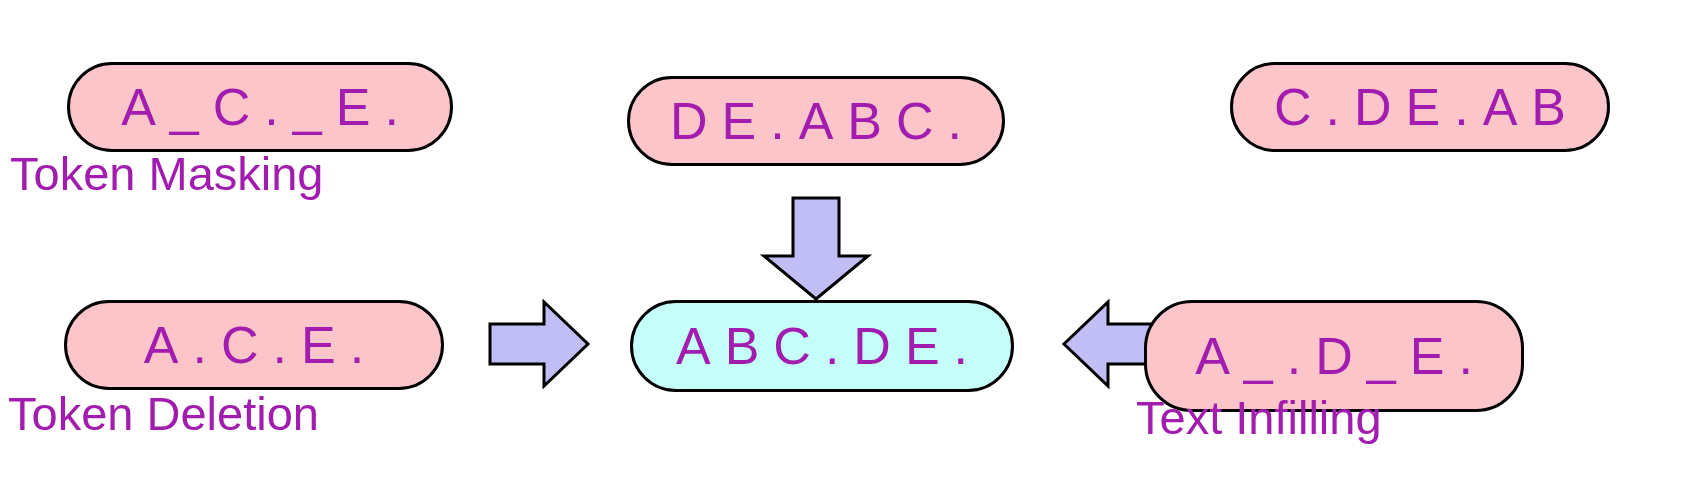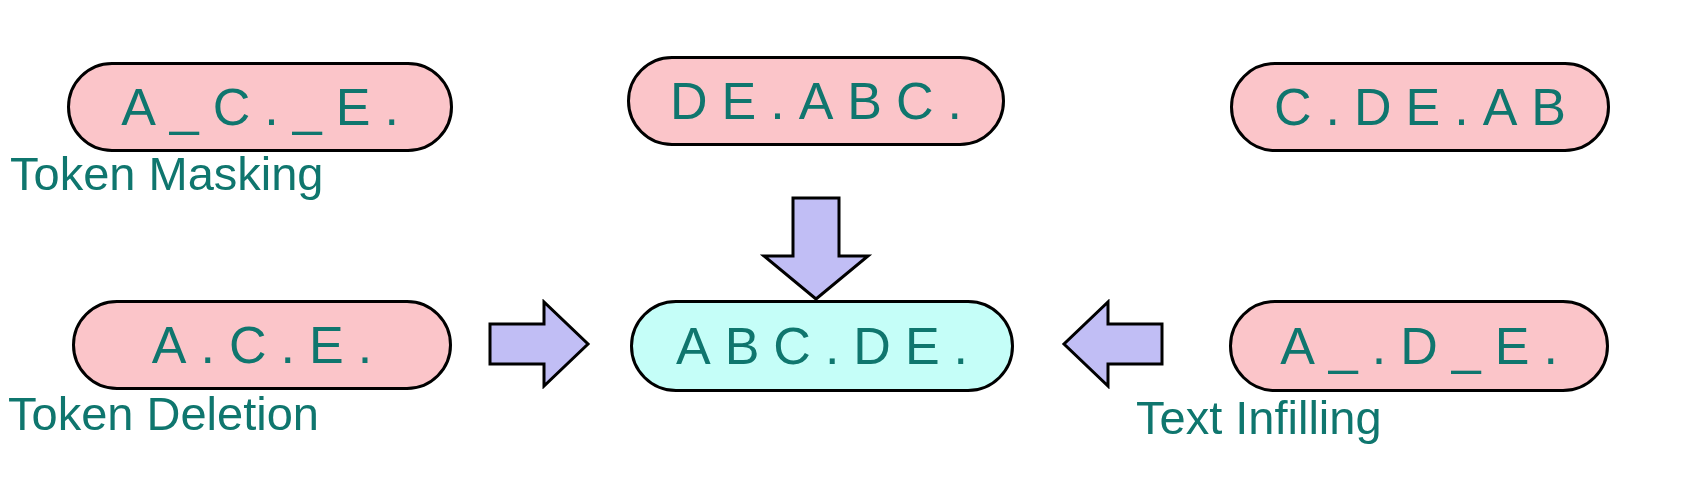--- a/index.html
+++ b/index.html
@@ -6,46 +6,46 @@
     margin: 0;
     padding: 0;
     background: #ffffff;
   }
   .canvas {
     position: relative;
     width: 1682px;
     height: 504px;
     background: var(--background, #ffffff);
     font-family: "Liberation Sans", "DejaVu Sans", sans-serif;
-    color: #0f766e;
+    color: #a21caf;
     overflow: hidden;
   }
   .pill {
     position: absolute;
     height: 90px;
     border: 3px solid var(--outline, #000000);
     border-radius: 48px;
     display: flex;
     align-items: center;
     justify-content: center;
     box-sizing: border-box;
     font-size: 52px;
     letter-spacing: 14px;
     white-space: nowrap;
     padding-left: 14px; 
   }
   .pill.noised { background: var(--corrupted-pill-fill, #fbc5c9); }
   .pill.original { background: var(--original-pill-fill, #c5fef8); }
 
   .pill-1 { left: 67px;  top: 62px;  width: 386px; }
-  .pill-2 { left: 627px; top: 56px;  width: 378px; }
+  .pill-2 { left: 627px; top: 76px;  width: 378px; }
   .pill-3 { left: 1230px;top: 62px;  width: 380px; }
-  .pill-4 { left: 72px;  top: 300px; width: 380px; }
+  .pill-4 { left: 64px;  top: 300px; width: 380px; }
   .pill-c { left: 630px; top: 300px; width: 384px; height: 92px; }
-  .pill-5 { left: 1229px;top: 300px; width: 380px; height: 92px; }
+  .pill-5 { left: 1144px;top: 300px; width: 380px; height: 112px; }
 
   .caption {
     position: absolute;
     text-align: left;
     font-size: 47px;
     line-height: 1.0;
     white-space: nowrap;
   }
   .cap-1 { left: 10px;   top: 150px; width: 500px; }
   .cap-2 { left: 465px;  top: 150px; width: 660px; }

